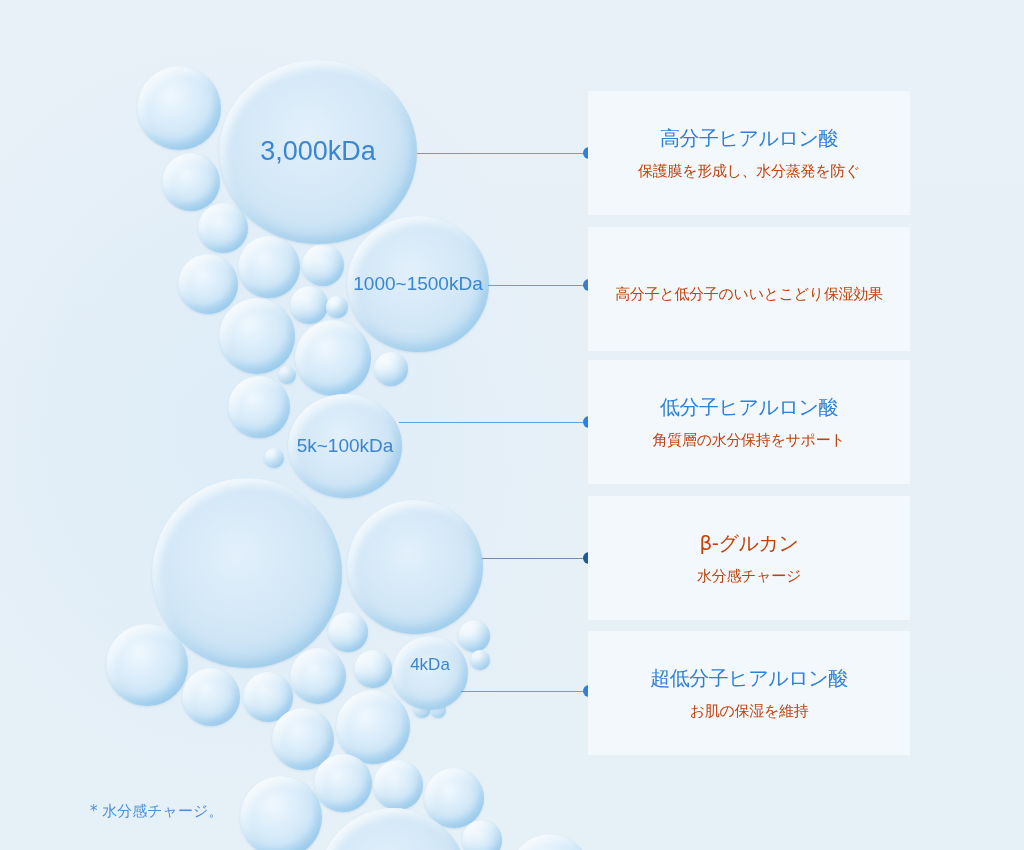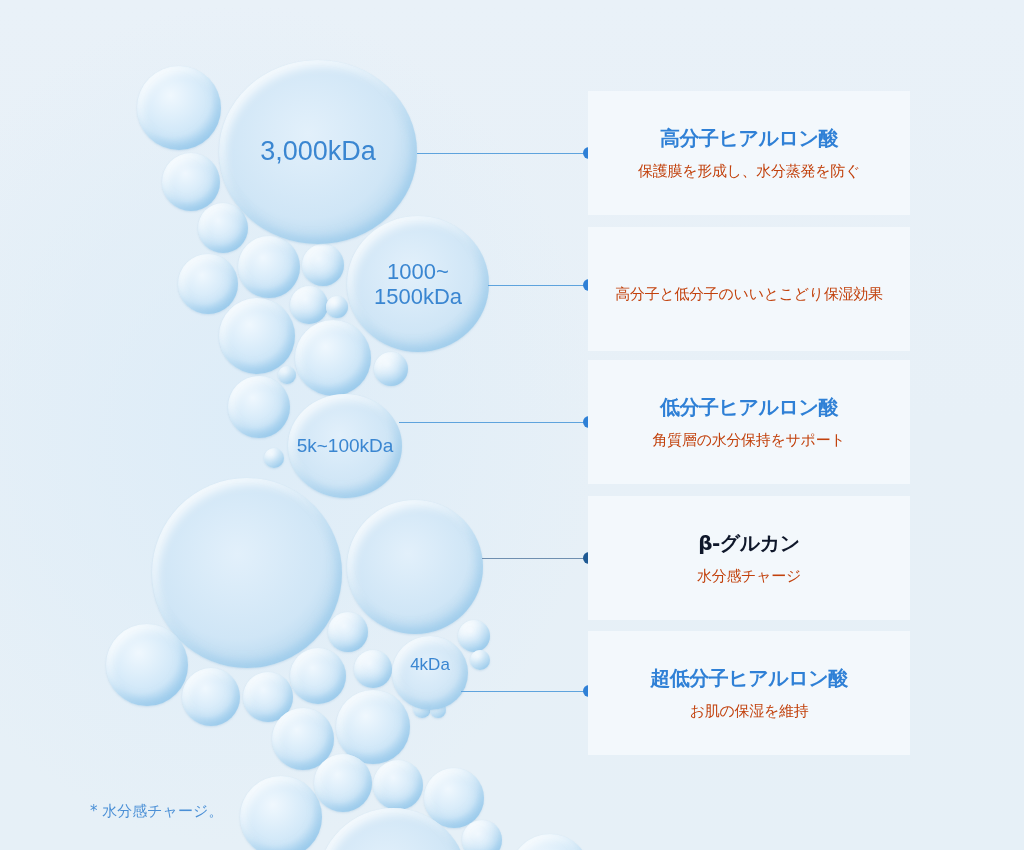--- a/index.html
+++ b/index.html
@@ -38,24 +38,24 @@
       position: absolute; width: 12px; height: 12px; border-radius: 50%;
       background: #2f80d6;
     }
     .dot.dark { background: #1f5a94; }
     .card {
       position: absolute; left: 588px; width: 322px; height: 124px;
       background: #f3f8fc;
       display: flex; flex-direction: column; align-items: center; justify-content: center;
     }
     .card-title {
-      font-size: 20px; font-weight: bold; color: #2f80d6;
+      font-size: 20px; font-weight: normal; color: #2f80d6;
       font-family: "DejaVu Sans", sans-serif; letter-spacing: -0.5px;
     }
-    .card-title.dark { color: #0f172a; }
+    .card-title.dark { color: #c2410c; }
     .card-desc {
       margin-top: 10px; font-size: 15px; color: #c2410c;
       font-family: "DejaVu Sans", sans-serif; letter-spacing: -0.3px;
     }
     .footnote {
       position: absolute; left: 90px; top: 802px;
       font-size: 15px; color: #4a8fd6;
       font-family: "DejaVu Sans", sans-serif;
     }
   </style>
@@ -100,21 +100,21 @@
   <div class="bubble" style="left:318px;top:808px;width:150px;height:150px;"></div>
   <div class="bubble small" style="left:510px;top:834px;width:80px;height:80px;"></div>
 </div>
 
 <div class="bubble" style="left:219px;top:60px;width:198px;height:184px;"></div>
 <div class="bubble-label" style="left:219px;top:60px;width:198px;height:184px;font-size:27px;">
   <span>3,000kDa</span>
 </div>
 
 <div class="bubble" style="left:347px;top:216px;width:142px;height:136px;"></div>
-<div class="bubble-label" style="left:347px;top:216px;width:142px;height:136px;font-size:22px;flex-direction:column;">
+<div class="bubble-label" style="left:347px;top:216px;width:142px;height:136px;font-size:19px;flex-direction:row;">
   <span>1000~</span>
   <span>1500kDa</span>
 </div>
 
 <div class="bubble" style="left:288px;top:394px;width:114px;height:104px;"></div>
 <div class="bubble-label" style="left:288px;top:394px;width:114px;height:104px;font-size:19px;flex-direction:row;">
   <span>5k~</span>
   <span>100kDa</span>
 </div>
 

